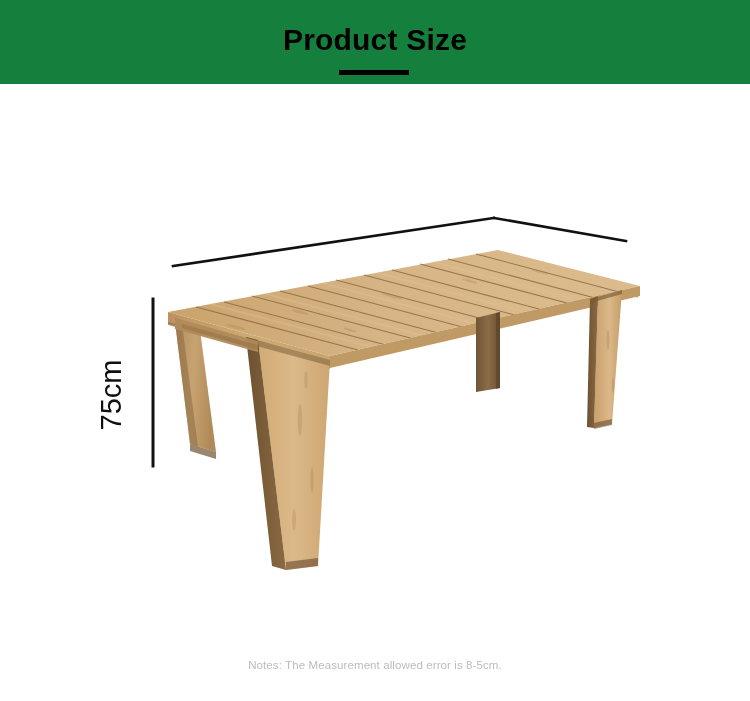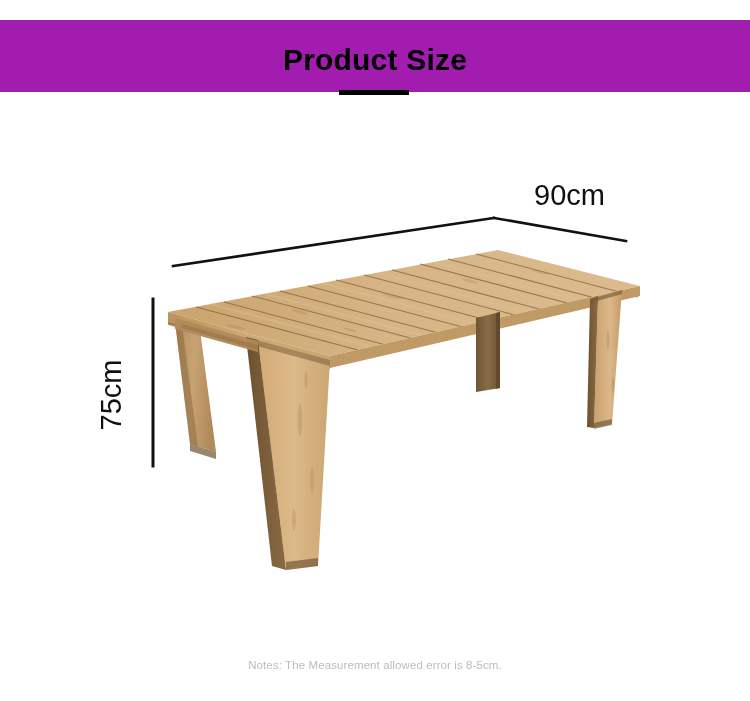--- a/index.html
+++ b/index.html
@@ -16,24 +16,24 @@
     width: 750px;
     height: 701px;
     background: #ffffff;
     overflow: hidden;
   }
 
   
   .header-band {
     position: absolute;
     left: 0;
-    top: 20px;
-    width: 750px;
-    height: 72px;
-    background: #a21caf;
+    top: 0;
+    width: 750px;
+    height: 84px;
+    background: #15803d;
   }
   .header-title {
     position: absolute;
     left: 0;
     top: 22px;
     width: 750px;
     text-align: center;
     font-size: 30px;
     font-weight: bold;
     letter-spacing: 0.2px;
@@ -260,19 +260,18 @@
   <svg class="measure-svg" viewBox="0 0 750 701">
 
     <line x1="173" y1="266" x2="494" y2="218" stroke="#111111" stroke-width="2.6" stroke-linecap="square"></line>
 
     <line x1="494" y1="218" x2="626" y2="241" stroke="#111111" stroke-width="2.6" stroke-linecap="square"></line>
 
     <line x1="153" y1="299" x2="153" y2="466" stroke="#111111" stroke-width="3" stroke-linecap="square"></line>
   </svg>
 
 
-  <div class="dim-label dim-width">90cm</div>
 
   <div class="dim-label dim-height">75cm</div>
 
   <div class="footer-note">Notes: The Measurement allowed error is 8-5cm.</div>
 
 </div>
 
 </body></html>

